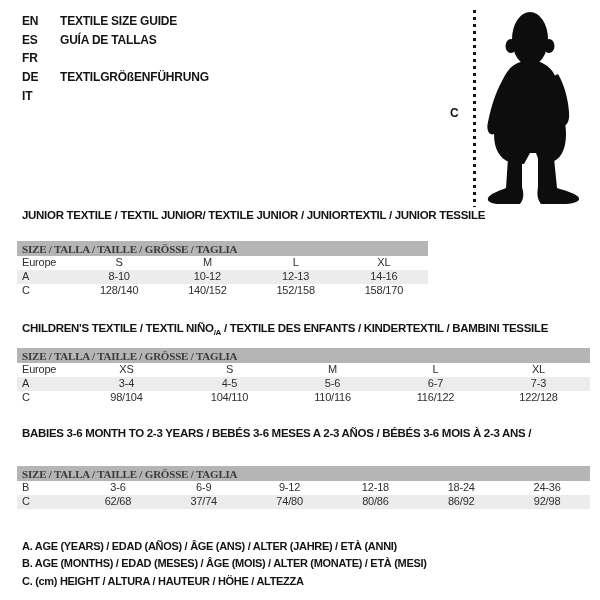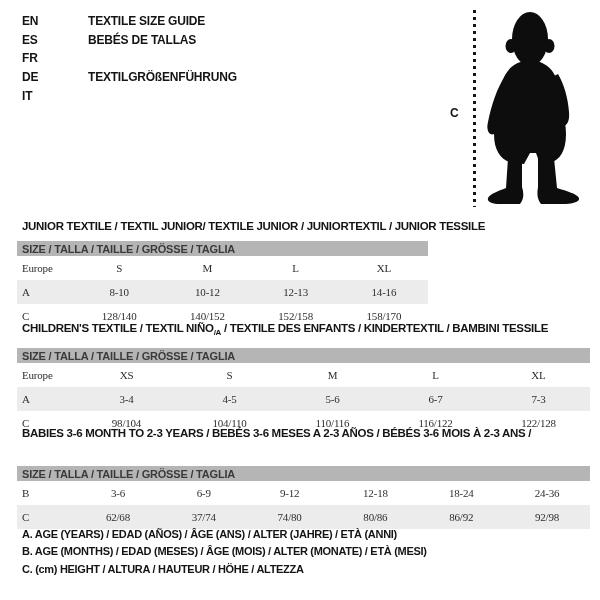--- a/index.html
+++ b/index.html
@@ -9,21 +9,21 @@
     position: relative;
     width: 600px;
     height: 600px;
     background: #ffffff;
     overflow: hidden;
     color: #1a1a1a;
   }
 
   
   .lang-block { position: absolute; left: 22px; top: 12px; }
-  .lang-row { display: flex; height: 18.6px; align-items: center; gap: 28px; }
+  .lang-row { display: flex; height: 18.6px; align-items: center; }
   .lang-code {
     width: 38px; font-size: 12px; font-weight: 700;
     letter-spacing: -0.2px; color: #141414;
   }
   .lang-title {
     font-size: 12px; font-weight: 700;
     letter-spacing: -0.2px; color: #141414; white-space: nowrap;
   }
 
   
@@ -47,53 +47,53 @@
   .sub { font-size: 8px; vertical-align: sub; }
 
   
   .size-table { position: absolute; left: 17px; }
   .t-head {
     display: flex; align-items: center; height: 15px;
     background: #b5b5b5;
   }
   .t-head span {
     padding-left: 5px; font-size: 11px; font-weight: 700;
-    letter-spacing: -0.2px; color: #3a3a3a; white-space: nowrap;
-  }
-  .t-row { display: flex; align-items: center; height: 24px; font-family: Liberation Serif, serif; }
+    letter-spacing: -0.2px; color: #3a3a3a; white-space: nowrap; font-family: Liberation Serif, serif;
+  }
+  .t-row { display: flex; align-items: flex-start; height: 14px; }
   .t-row.alt { background: #ececec; }
   .t-label {
     width: 58px; padding-left: 5px; font-size: 11px;
     letter-spacing: -0.2px; color: #2e2e2e;
   }
   .t-cell {
     flex: 1; text-align: center; font-size: 11px;
     letter-spacing: -0.2px; color: #2e2e2e;
   }
 
   
-  .legend-block { position: absolute; left: 22px; top: 526px; }
+  .legend-block { position: absolute; left: 22px; top: 538px; }
   .legend-line {
     font-size: 11px; font-weight: 700; letter-spacing: -0.3px;
     color: #141414; line-height: 17.3px; white-space: nowrap;
   }
 </style>
 </head>
 <body>
 
 <div class="canvas">
 
   <div class="lang-block">
     <div class="lang-row">
       <span class="lang-code">EN</span>
       <span class="lang-title">TEXTILE SIZE GUIDE</span>
     </div>
     <div class="lang-row">
       <span class="lang-code">ES</span>
-      <span class="lang-title">BEBÉS DE TALLAS</span>
+      <span class="lang-title">GUÍA DE TALLAS</span>
     </div>
     <div class="lang-row">
       <span class="lang-code">FR</span>
     </div>
     <div class="lang-row">
       <span class="lang-code">DE</span>
       <span class="lang-title">TEXTILGRÖßENFÜHRUNG</span>
     </div>
     <div class="lang-row">
       <span class="lang-code">IT</span>
@@ -106,21 +106,21 @@
     <ellipse cx="46" cy="31" rx="18" ry="27"></ellipse>
     <ellipse cx="27" cy="38" rx="5.5" ry="7"></ellipse>
     <ellipse cx="65" cy="38" rx="5.5" ry="7"></ellipse>
     <path d="M46 52 C60 53 72 61 74 78 C76 96 82 110 82 126 C82 143 76 152 66 155 L56 156 L52 145 L46 145 L40 156 L28 155 C17 152 10 143 10 126 C10 110 16 96 18 78 C20 61 32 53 46 52 Z"></path>
     <path d="M22 66 C13 80 7 98 4 114 C2 122 5 128 10 126 C15 123 18 112 20 102 C22 90 24 78 27 70 Z"></path>
     <path d="M74 66 C80 76 84 90 85 104 C86 114 82 120 77 117 C72 113 70 102 69 92 C68 82 69 72 70 68 Z"></path>
     <path d="M24 150 L22 180 C14 183 6 186 4 190 C3 194 8 196 16 196 L36 196 C40 191 40 185 38 179 L38 150 Z"></path>
     <path d="M54 150 L54 179 C53 185 53 191 57 196 L78 196 C88 196 96 194 95 190 C93 186 83 183 73 180 L70 150 Z"></path>
   </svg>
 
-  <div class="sec-title" style="top:219px">JUNIOR TEXTILE / TEXTIL JUNIOR/ TEXTILE JUNIOR / JUNIORTEXTIL / JUNIOR TESSILE</div>
+  <div class="sec-title" style="top:208px">JUNIOR TEXTILE / TEXTIL JUNIOR/ TEXTILE JUNIOR / JUNIORTEXTIL / JUNIOR TESSILE</div>
   <div class="size-table" style="top:241px; width:411px">
     <div class="t-head">
       <span>SIZE / TALLA / TAILLE / GRÖSSE / TAGLIA</span>
     </div>
     <div class="t-row">
       <span class="t-label">Europe</span>
       <span class="t-cell">S</span>
       <span class="t-cell">M</span>
       <span class="t-cell">L</span>
       <span class="t-cell">XL</span>

